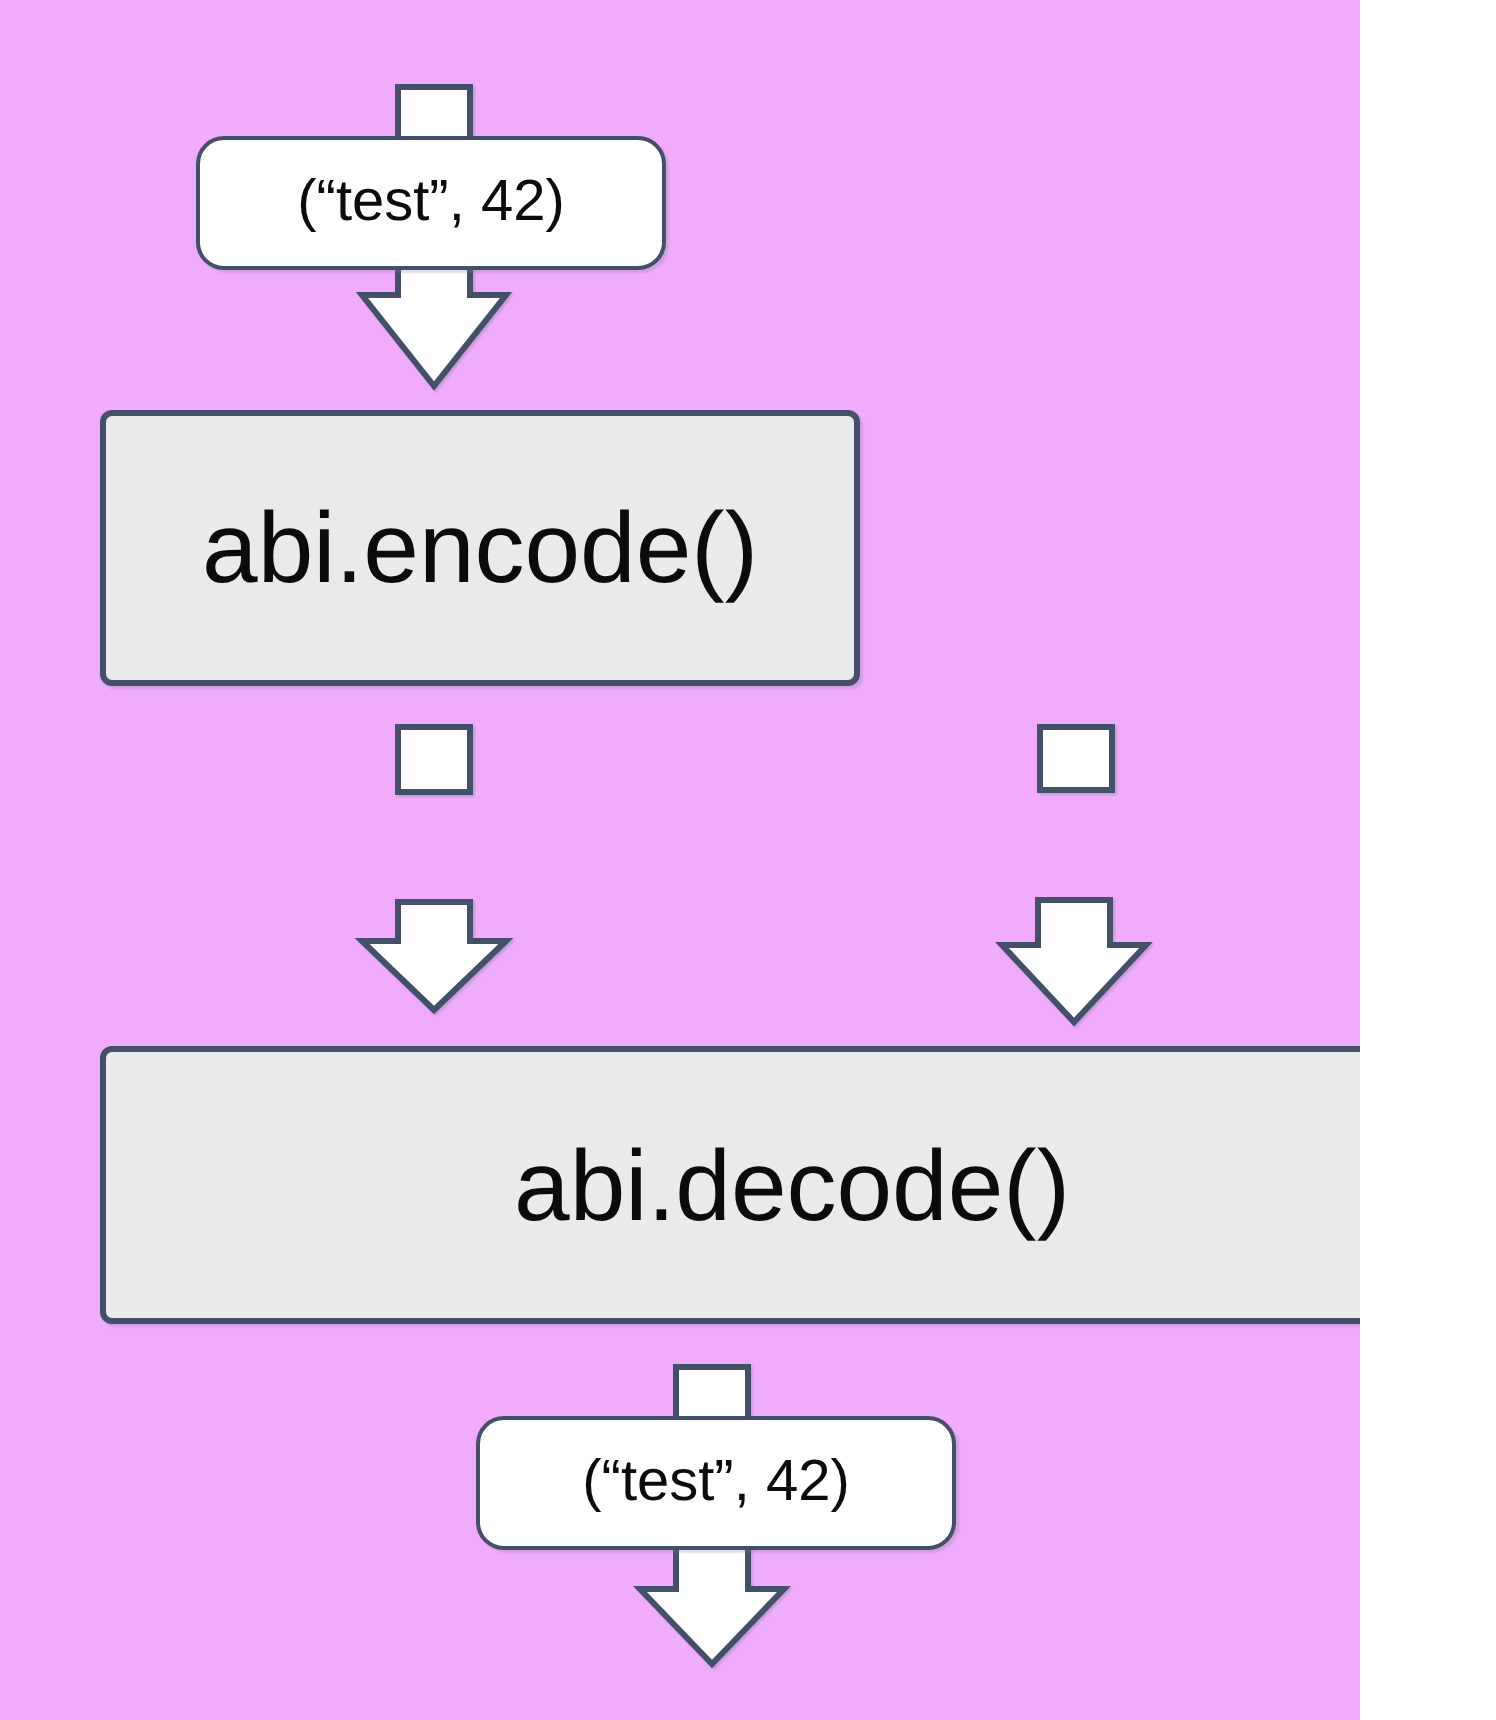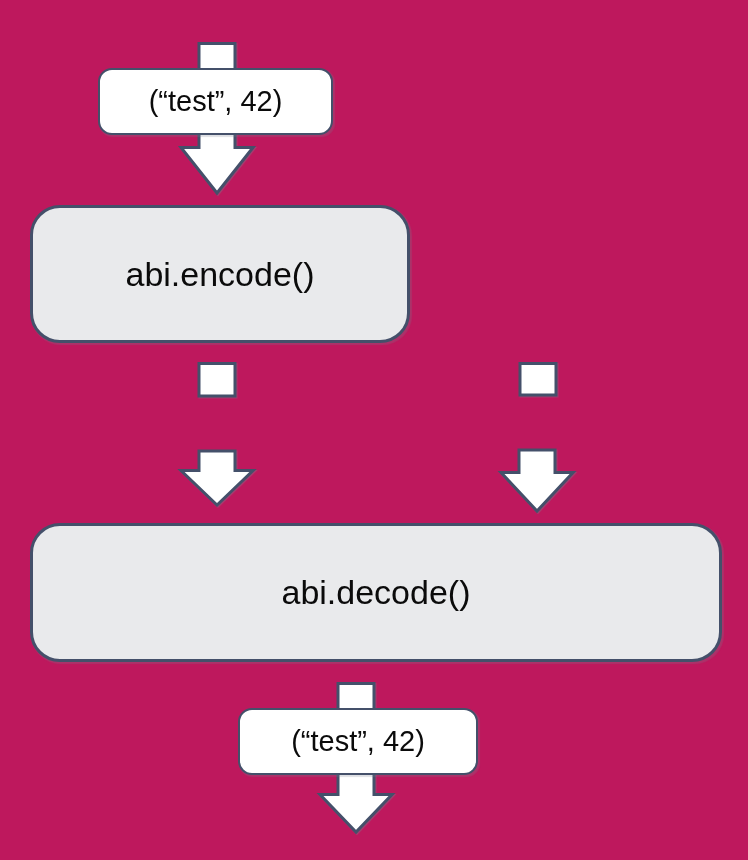--- a/index.html
+++ b/index.html
@@ -1,20 +1,20 @@
 <!DOCTYPE html>
 <html><head>
 <meta charset="utf-8">
 <style>
   html, body { margin: 0; padding: 0; background: #ffffff; }
   #canvas {
     position: relative;
-    width: 748px;
+    width: 680px;
     height: 860px;
-    background: #be185d;
+    background: #f0abfc;
     font-family: "Liberation Sans", "DejaVu Sans", sans-serif;
     overflow: hidden;
   }
   #arrow-layer {
     position: absolute;
     left: 0; top: 0;
     width: 748px; height: 860px;
   }
   .arrow-shape {
     fill: #ffffff;
@@ -35,22 +35,23 @@
     border: 2.5px solid #44506a;
     box-shadow: 1.5px 1.5px 1px rgba(120,128,144,0.25);
   }
   .pill {
     border-radius: 14px;
     font-size: 29px;
   }
   .process {
     background: #e9eaec;
     border-width: 3px;
-    border-radius: 30px;
-    font-size: 34px;
+    border-radius: 6px;
+    font-size: 50px;
+    margin-left: 20px;
   }
   #pill-input-top   { left:  98px; top:  68px; width: 235px; height: 67px; }
   #box-encode       { left:  30px; top: 205px; width: 380px; height: 138px; }
   #pill-encoded     { left:  98px; top: 389px; width: 237px; height: 66px; }
   #pill-types       { left: 418px; top: 388px; width: 239px; height: 66px; }
   #box-decode       { left:  30px; top: 523px; width: 692px; height: 139px; }
   #pill-output      { left: 238px; top: 708px; width: 240px; height: 67px; }
 </style>
 </head>
 <body>

